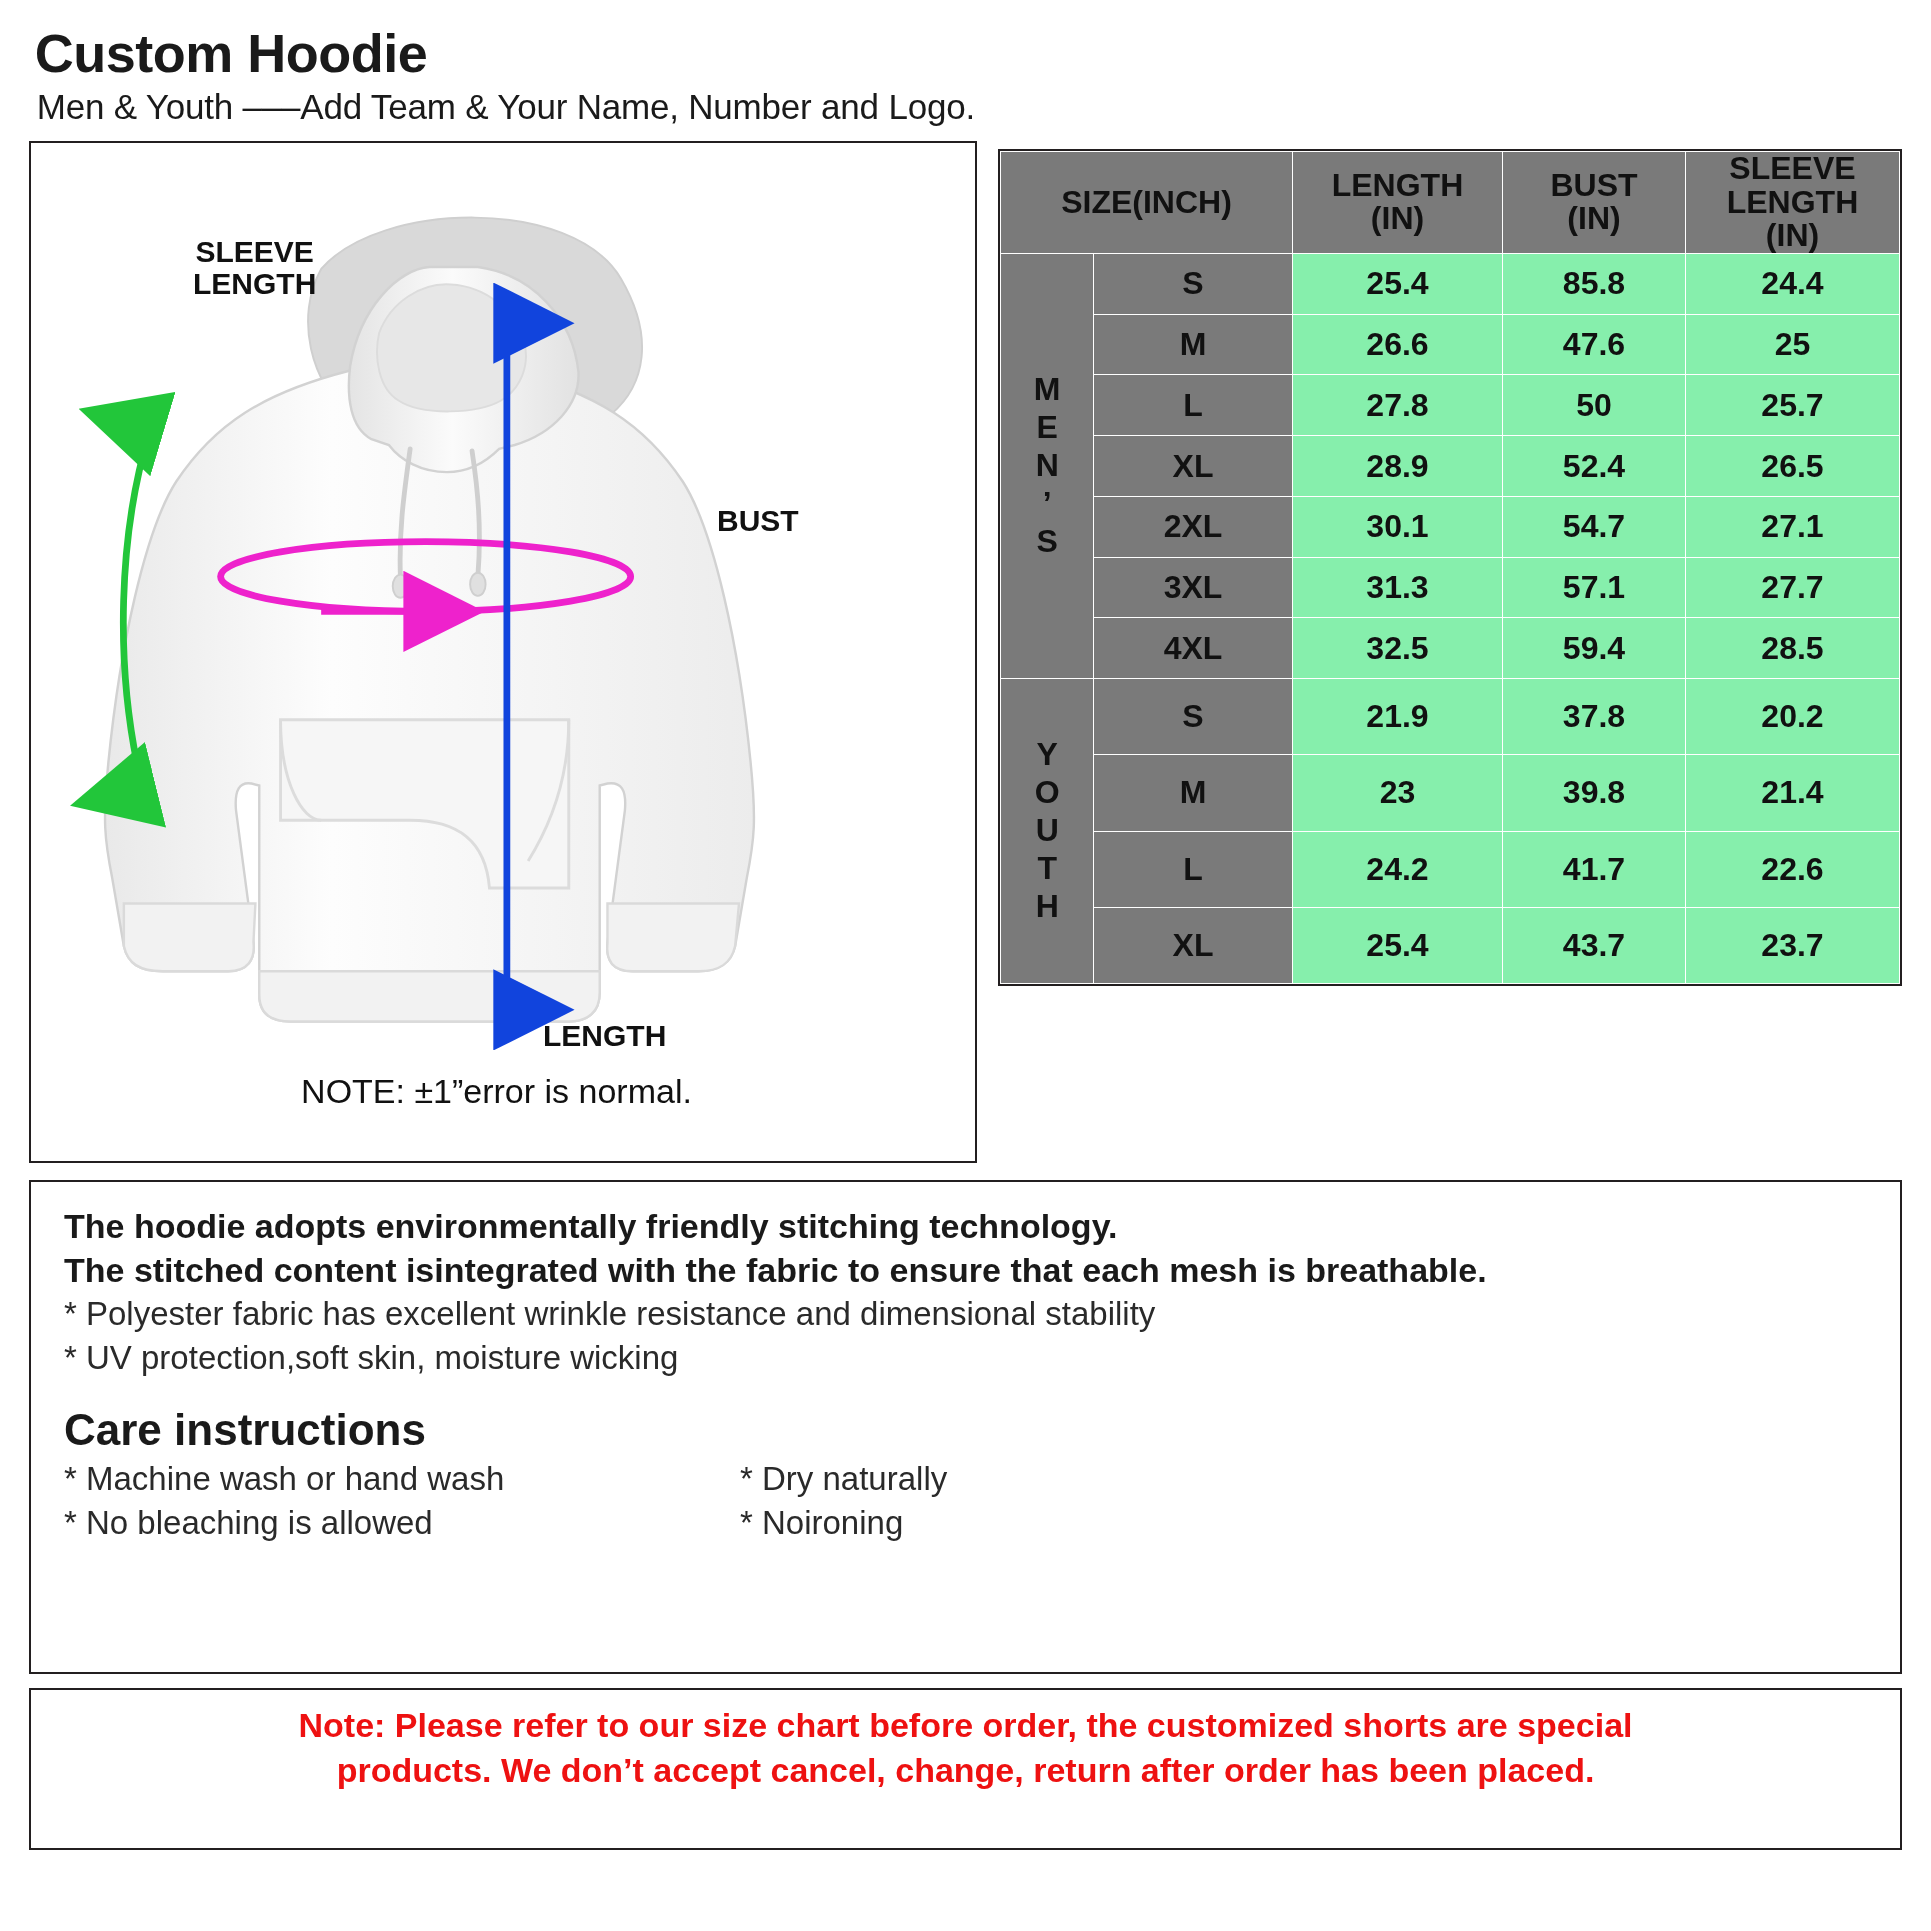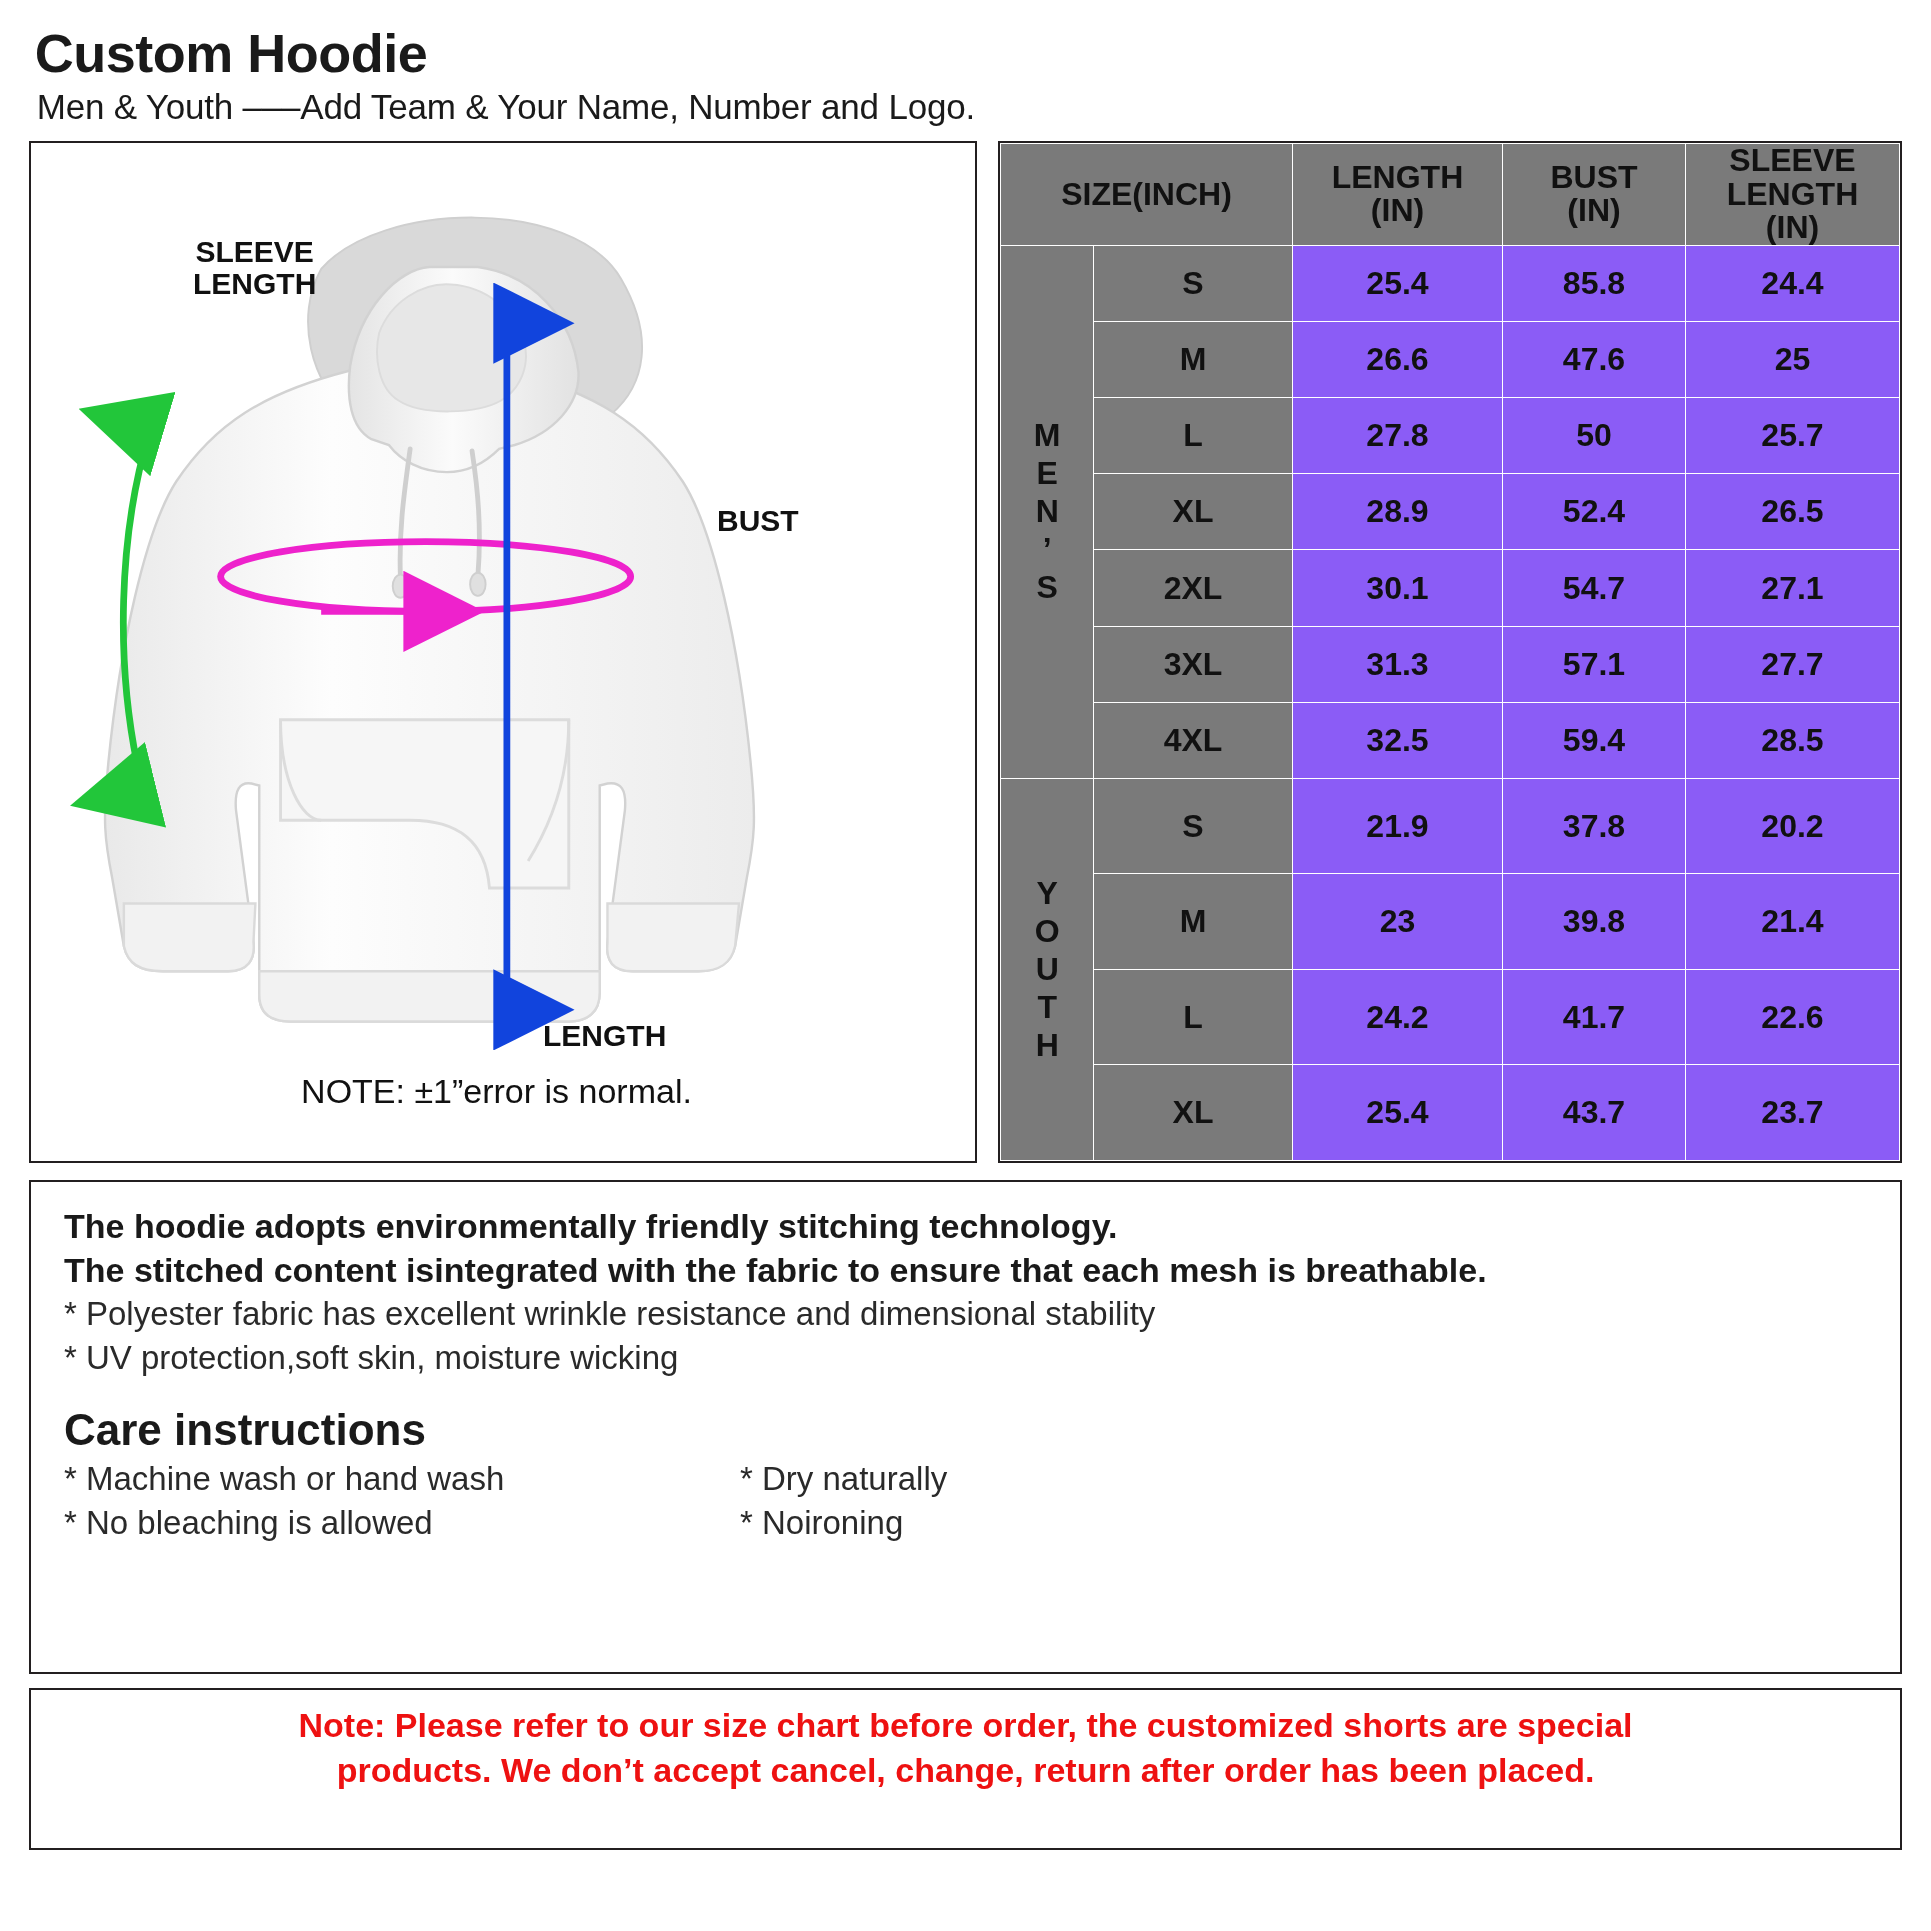--- a/index.html
+++ b/index.html
@@ -46,25 +46,26 @@
   .illus-box {
     width: 948px;
     height: 1022px;
     border: 2.9px solid #231f20;
     box-sizing: border-box;
     position: relative;
     background: #fff;
   }
   .table-box {
     flex: 1;
-    height: 1022px;
+    height: 837px;
     border: 2.9px solid #231f20;
     box-sizing: border-box;
     background: #fff;
     overflow: hidden;
+    margin-top: 8px;
   }
 
   
   .hoodie-wrap {
     position: absolute;
     inset: 0;
   }
   .hoodie-svg { display: block; width: 100%; height: 100%; }
 
   .lbl {
@@ -124,21 +125,21 @@
     text-orientation: upright;
     letter-spacing: 1.9px;
     margin: 0 auto;
     line-height: 0.95;
   }
   .sizecell {
     background: #7a7a7a;
     color: #ffffff;
     font-size: 34px;
   }
-  .valcell { background: #8b5cf6; }
+  .valcell { background: #86efac; }
 
   
   .info-box {
     margin-top: 17.4px;
     border: 2.9px solid #231f20;
     box-sizing: border-box;
     padding: 23px 33px 29px 33px;
     height: 494px;
   }
   .info-strong {

